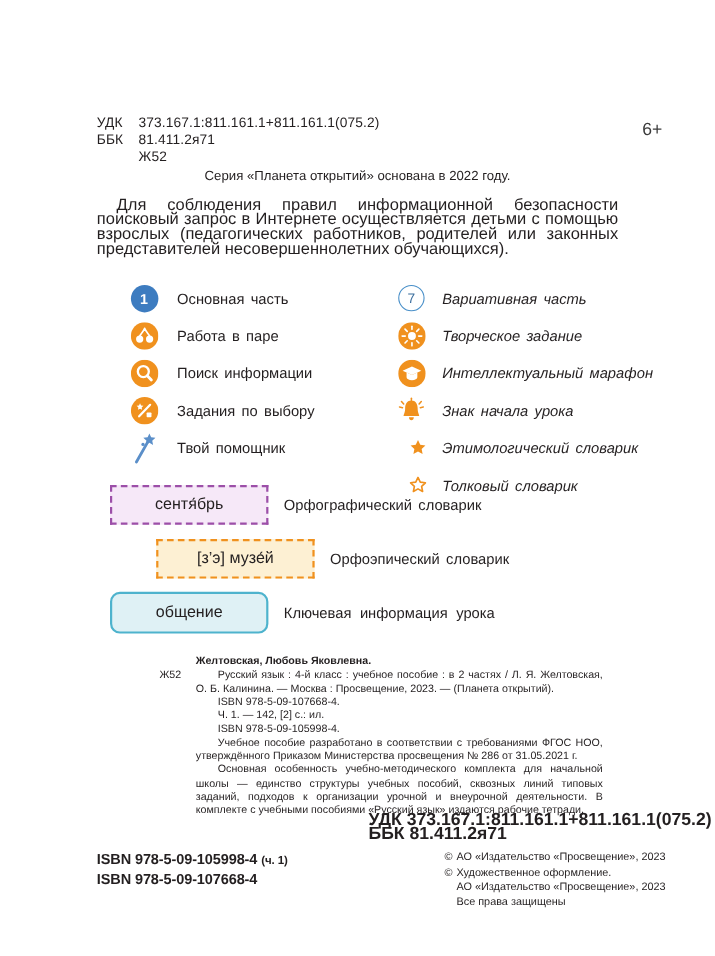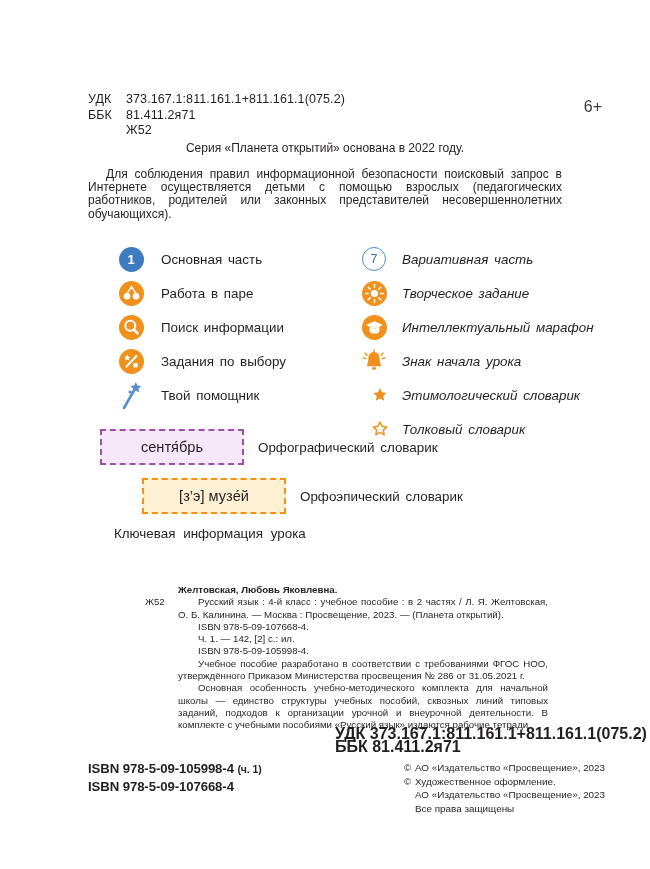--- a/index.html
+++ b/index.html
@@ -10,21 +10,21 @@
   body {
     width: 650px;
     height: 869px;
     font-family: "Liberation Sans", sans-serif;
     color: #231f20;
     position: relative;
     overflow: hidden;
   }
   .page {
     position: absolute;
-    left: 0; top: 0;
+    left: 0; top: 12px;
     width: 650px;
     height: 676px;
   }
 
   
   .udk-block {
     position: absolute;
     left: 88px;
     top: 92px;
     font-size: 12.5px;
@@ -53,21 +53,21 @@
     text-align: center;
     font-size: 12px;
   }
 
   
   .safety {
     position: absolute;
     left: 88px;
     top: 168px;
     width: 474px;
-    font-size: 12px;
+    font-size: 15px;
     line-height: 13.2px;
     text-align: justify;
     text-indent: 18px;
   }
 
   
   .legend-title {
     position: absolute;
     left: 0;
     top: 209px;
@@ -391,20 +391,21 @@
     <span class="dictbox ortho">сентя́брь</span>
     <span class="dict-label">Орфографический словарик</span>
   </div>
 
   <div class="dictrow" style="left:100px; top:478px;padding-left:42px;">
     <span class="dictbox orthoep">[з’э]  музе́й</span>
     <span class="dict-label">Орфоэпический словарик</span>
   </div>
 
   <div class="dictrow" style="left:100px; top:526px;">
+    <span class="dictbox key">общение</span>
     <span class="dict-label spaced">Ключевая  информация  урока</span>
   </div>
 
   <div class="biblio">
     <span class="zh52">Ж52</span>
     <div><b>Желтовская, Любовь Яковлевна.</b></div>
     <div class="ind">Русский язык : 4-й класс : учебное пособие : в 2 частях / Л. Я. Желтовская, О. Б. Калинина. — Москва : Просвещение, 2023. — (Планета открытий).</div>
     <div class="ind2 tight">ISBN 978-5-09-107668-4.</div>
     <div class="ind2 tight">Ч. 1. — 142, [2] с.: ил.</div>
     <div class="ind2 tight">ISBN 978-5-09-105998-4.</div>

